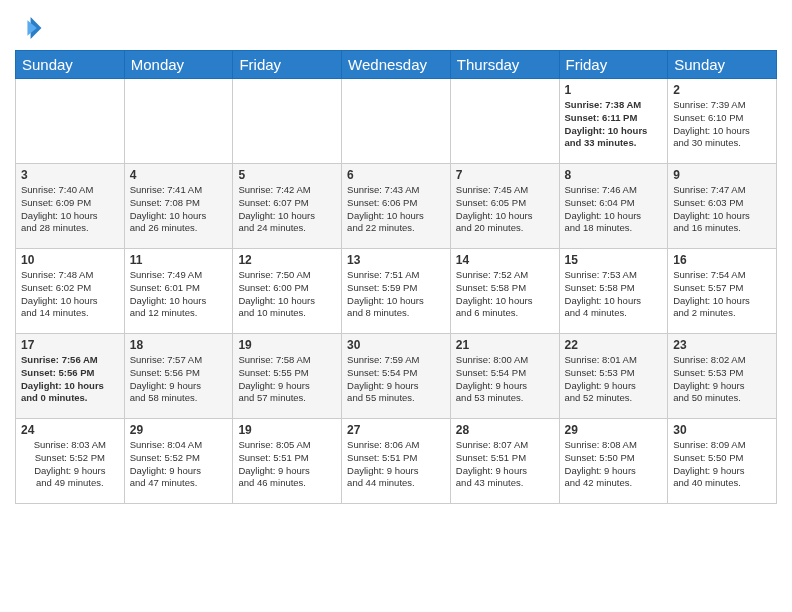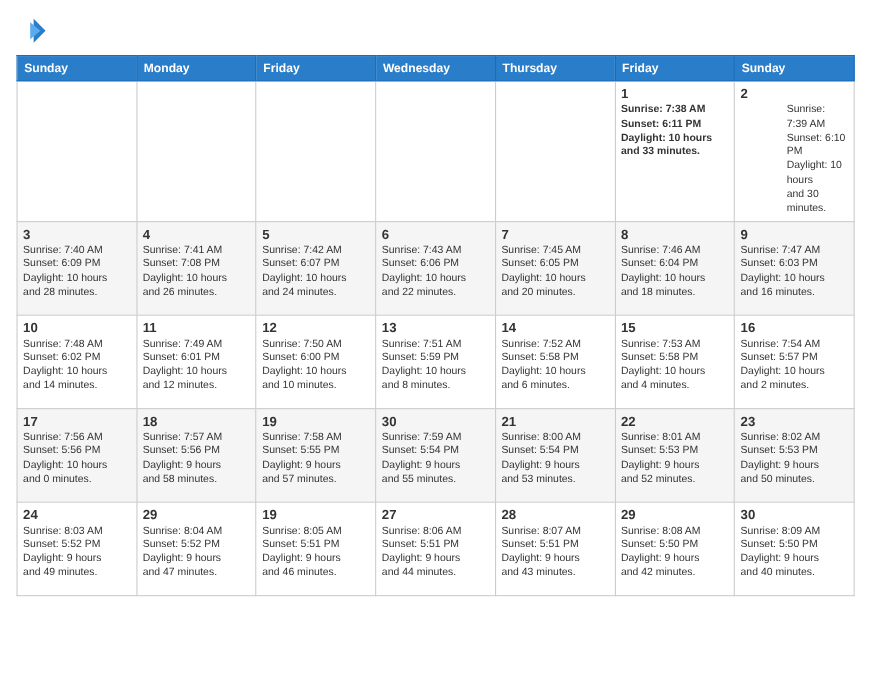--- a/index.html
+++ b/index.html
@@ -47,22 +47,22 @@
       font-size: 14px;
       color: #555;
     }
     .calendar {
       width: 100%;
       border-collapse: collapse;
     }
     .calendar th {
       background: #2a7dc9;
       color: #fff;
-      font-size: 11px;
-      font-weight: bold;
+      font-size: 15px;
+      font-weight: normal;
       padding: 5px 6px;
       text-align: left;
       border: 1px solid #1a6db9;
     }
     .calendar td {
       vertical-align: top;
       width: 14.28%;
       border: 1px solid #ccc;
       padding: 4px 5px;
       min-height: 85px;
@@ -131,21 +131,21 @@
         <td class="empty"></td>
         <td>
           <span class="day-num">1</span>
           <div class="day-info" style="white-space: pre-line; font-weight: bold;">Sunrise: 7:38 AM
 Sunset: 6:11 PM
 Daylight: 10 hours
 and 33 minutes.</div>
         </td>
         <td>
           <span class="day-num">2</span>
-          <div class="day-info" style="white-space: pre-line; margin-left: 42px;">Sunrise: 7:39 AM
+          <div class="day-info" style="white-space: pre-line;">Sunrise: 7:39 AM
 Sunset: 6:10 PM
 Daylight: 10 hours
 and 30 minutes.</div>
         </td>
       </tr>
       <tr>
         <td>
           <span class="day-num">3</span>
           <div class="day-info" style="white-space: pre-line;">Sunrise: 7:40 AM
 Sunset: 6:09 PM
@@ -242,21 +242,21 @@
           <span class="day-num">16</span>
           <div class="day-info" style="white-space: pre-line;">Sunrise: 7:54 AM
 Sunset: 5:57 PM
 Daylight: 10 hours
 and 2 minutes.</div>
         </td>
       </tr>
       <tr>
         <td>
           <span class="day-num">17</span>
-          <div class="day-info" style="white-space: pre-line;">Sunrise: 7:56 AM
+          <div class="day-info" style="white-space: pre-line; font-weight: bold;">Sunrise: 7:56 AM
 Sunset: 5:56 PM
 Daylight: 10 hours
 and 0 minutes.</div>
         </td>
         <td>
           <span class="day-num">18</span>
           <div class="day-info" style="white-space: pre-line;">Sunrise: 7:57 AM
 Sunset: 5:56 PM
 Daylight: 9 hours
 and 58 minutes.</div>
@@ -293,21 +293,21 @@
           <span class="day-num">23</span>
           <div class="day-info" style="white-space: pre-line;">Sunrise: 8:02 AM
 Sunset: 5:53 PM
 Daylight: 9 hours
 and 50 minutes.</div>
         </td>
       </tr>
       <tr>
         <td>
           <span class="day-num">24</span>
-          <div class="day-info" style="white-space: pre-line;">Sunrise: 8:03 AM
+          <div class="day-info" style="white-space: pre-line; text-align: center;">Sunrise: 8:03 AM
 Sunset: 5:52 PM
 Daylight: 9 hours
 and 49 minutes.</div>
         </td>
         <td>
           <span class="day-num">29</span>
           <div class="day-info" style="white-space: pre-line;">Sunrise: 8:04 AM
 Sunset: 5:52 PM
 Daylight: 9 hours
 and 47 minutes.</div>

